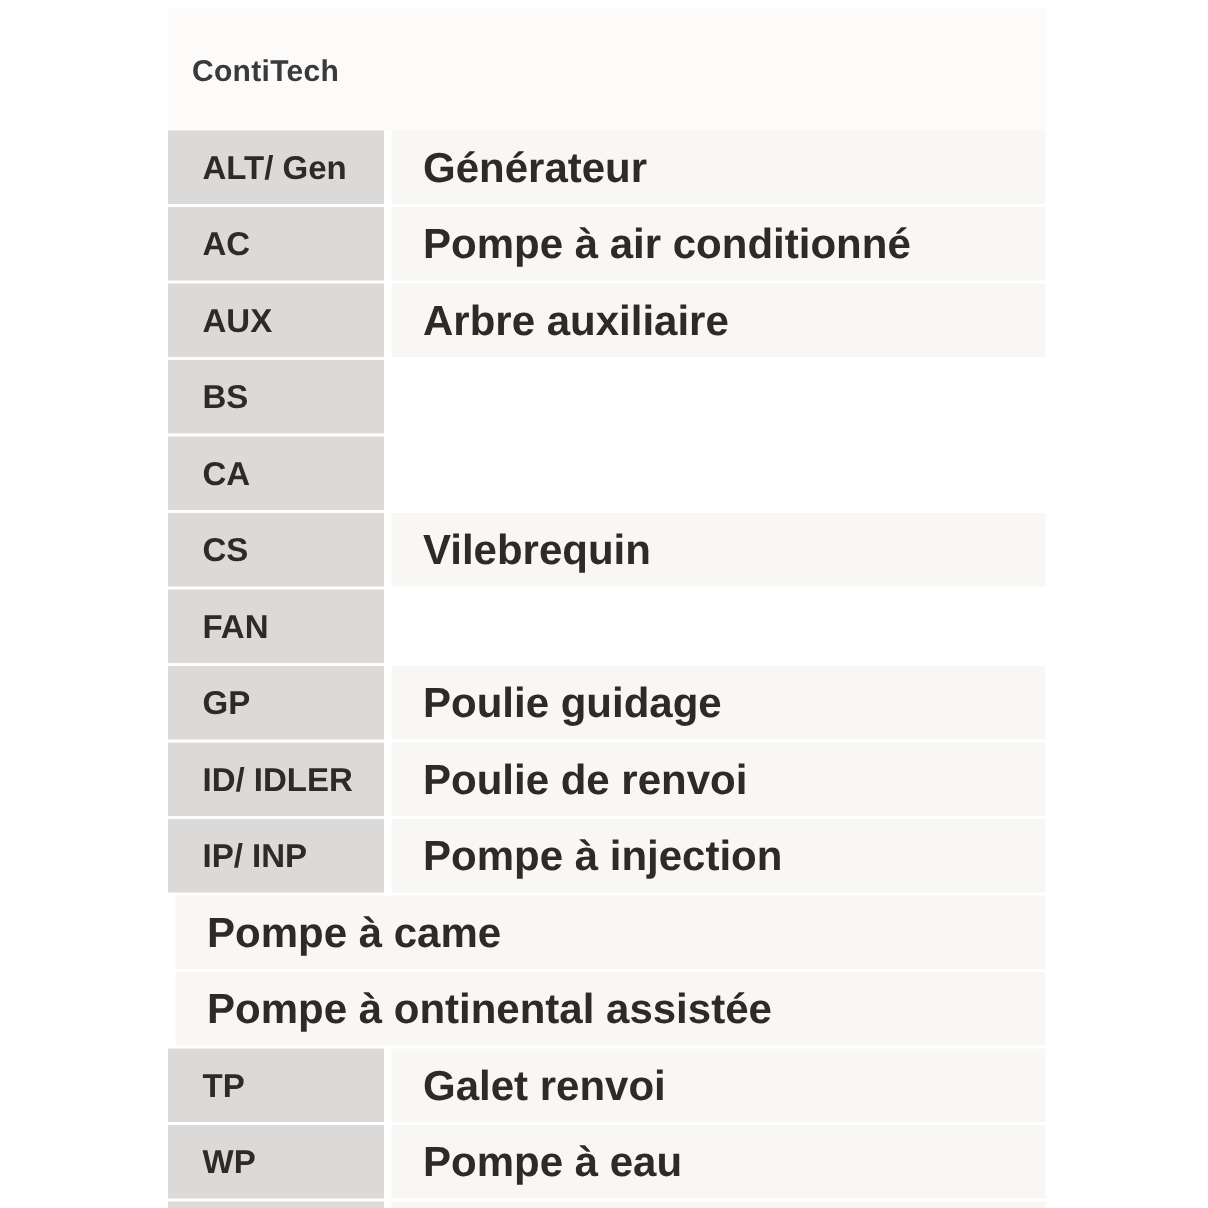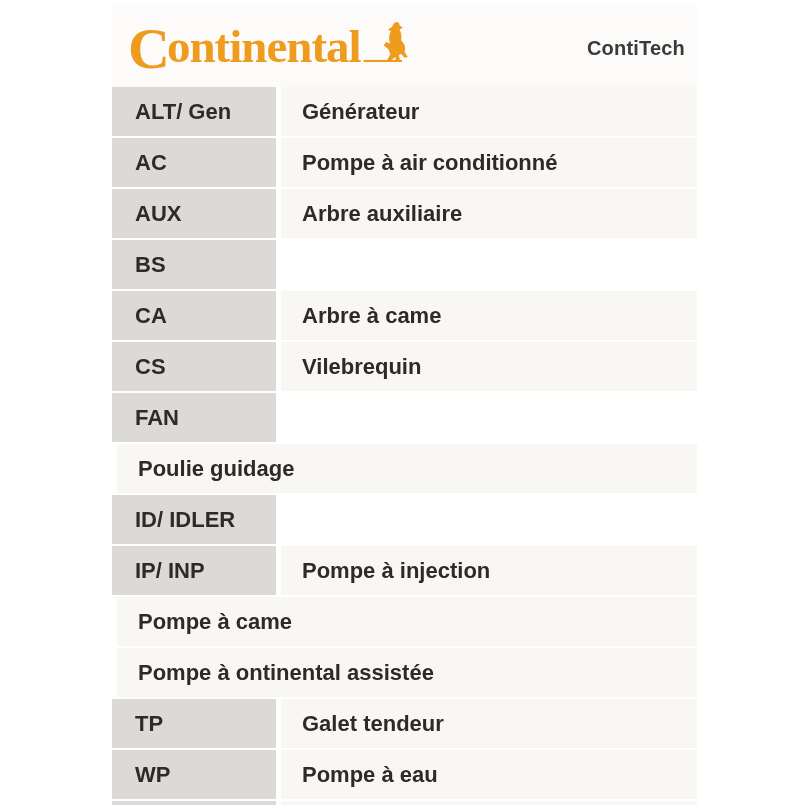--- a/index.html
+++ b/index.html
@@ -56,21 +56,21 @@
     padding-top: 4px;
   }
   
   .glossary { margin-top: 0; }
   .row {
     display: flex;
     height: 49px;
     margin-bottom: 2px;
   }
   .cell-abbr {
-    width: 164px;
+    width: 144px;
     background: #dbdad8;
     display: flex;
     align-items: center;
     padding-left: 23px;
     font-weight: 700;
     font-size: 22px;
     color: #2d2b29;
     flex-shrink: 0;
   }
   .col-gap {
@@ -78,39 +78,32 @@
     background: #ffffff;
     flex-shrink: 0;
   }
   .cell-label {
     flex: 1;
     background: #f8f7f4;
     display: flex;
     align-items: center;
     padding-left: 21px;
     font-weight: 700;
-    font-size: 22px;
+    font-size: 28px;
     color: #2d2b29;
   }
   .row.cutoff .cell-abbr,
   .row.cutoff .cell-label { color: transparent; }
 </style>
 </head>
 <body>
 
 <div class="content">
 
   <div class="header">
-    <div class="logo">
-      <span class="logo-text"><span class="big-c">C</span><span>ontinental</span></span>
-      <svg class="horse" width="50" height="46" viewBox="0 0 60 52" fill="#ee9b1e" xmlns="http://www.w3.org/2000/svg">
-        <path d="M36 8 C37 5 39 2 42 2 C44 2 45 4 45 6 L49 9 L45 11 C47 15 48 19 47 24 C51 28 53 33 51 38 L55 44 L51 45 L47 40 L44 42 C45 45 46 48 45 50 L41 50 L40 44 L36 47 L33 50 L30 48 L34 41 L32 35 L26 30 L29 26 L34 28 C32 23 32 17 35 13 L31 11 Z"></path>
-        <rect x="2" y="47.5" width="46" height="2.5"></rect>
-      </svg>
-    </div>
     <div class="brand">ContiTech</div>
   </div>
 
   <div class="glossary">
     <div id="rows">
   <div class="row">
     <div class="cell-abbr">ALT/ Gen</div>
     <div class="col-gap"></div>
     <div class="cell-label">Générateur</div>
   </div>
@@ -128,42 +121,43 @@
   </div>
 
   <div class="row">
     <div class="cell-abbr">BS</div>
     <div class="col-gap"></div>
   </div>
 
   <div class="row">
     <div class="cell-abbr">CA</div>
     <div class="col-gap"></div>
-    <div class="cell-label">Arbre à came</div>
   </div>
 
   <div class="row">
     <div class="cell-abbr">CS</div>
     <div class="col-gap"></div>
     <div class="cell-label">Vilebrequin</div>
   </div>
 
   <div class="row">
     <div class="cell-abbr">FAN</div>
     <div class="col-gap"></div>
   </div>
 
   <div class="row">
+    <div class="cell-abbr">GP</div>
     <div class="col-gap"></div>
     <div class="cell-label">Poulie guidage</div>
   </div>
 
   <div class="row">
     <div class="cell-abbr">ID/ IDLER</div>
     <div class="col-gap"></div>
+    <div class="cell-label">Poulie de renvoi</div>
   </div>
 
   <div class="row">
     <div class="cell-abbr">IP/ INP</div>
     <div class="col-gap"></div>
     <div class="cell-label">Pompe à injection</div>
   </div>
 
   <div class="row">
     <div class="col-gap"></div>
@@ -171,21 +165,21 @@
   </div>
 
   <div class="row">
     <div class="col-gap"></div>
     <div class="cell-label">Pompe à ontinental assistée</div>
   </div>
 
   <div class="row">
     <div class="cell-abbr">TP</div>
     <div class="col-gap"></div>
-    <div class="cell-label">Galet tendeur</div>
+    <div class="cell-label">Galet renvoi</div>
   </div>
 
   <div class="row">
     <div class="cell-abbr">WP</div>
     <div class="col-gap"></div>
     <div class="cell-label">Pompe à eau</div>
   </div>
 </div>
 
     <div class="row cutoff">

